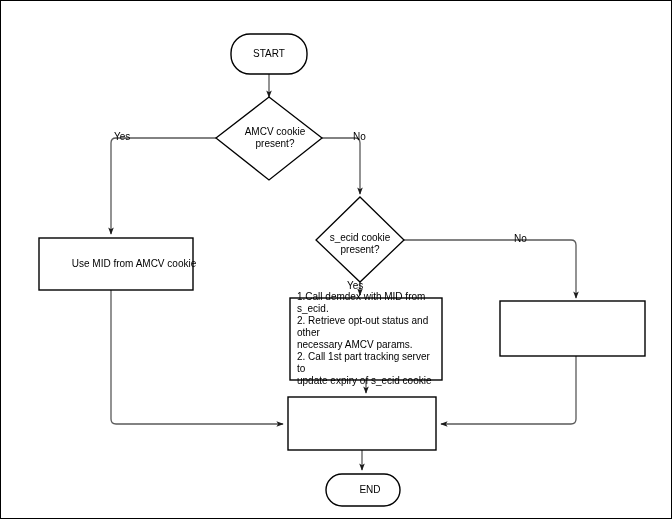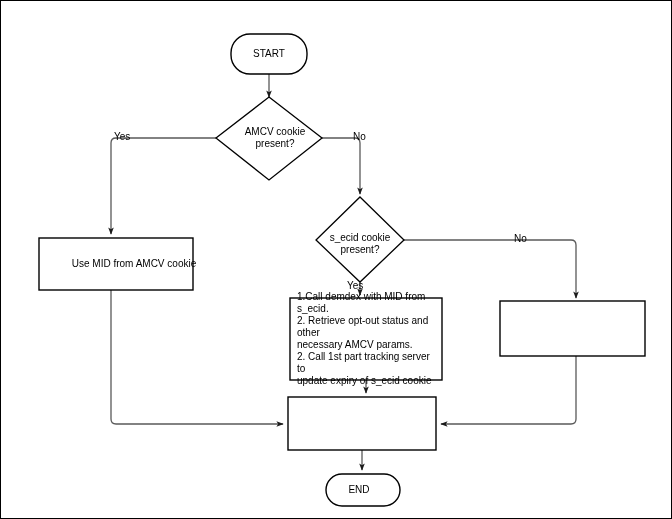--- a/index.html
+++ b/index.html
@@ -114,21 +114,21 @@
 
   <div class="node-label multiline left-align" style="left:296px; top:302px; width:142px; height:72px;">1.Call demdex with MID from
 s_ecid.
 2. Retrieve opt-out status and other
 necessary AMCV params.
 2. Call 1st part tracking server to
 update expiry of s_ecid cookie</div>
 
 
 
-  <div class="node-label" style="left:321px; top:473px; width:74px; height:32px;border-radius:10px;">END</div>
+  <div class="node-label" style="left:332px; top:473px; width:74px; height:32px;border-radius:10px;">END</div>
 
   <div class="edge-label" style="left:113px; top:130px;">Yes</div>
 
   <div class="edge-label" style="left:352px; top:130px;">No</div>
 
   <div class="edge-label" style="left:346px; top:279px;">Yes</div>
 
   <div class="edge-label" style="left:513px; top:232px;">No</div>
 
 </div>

